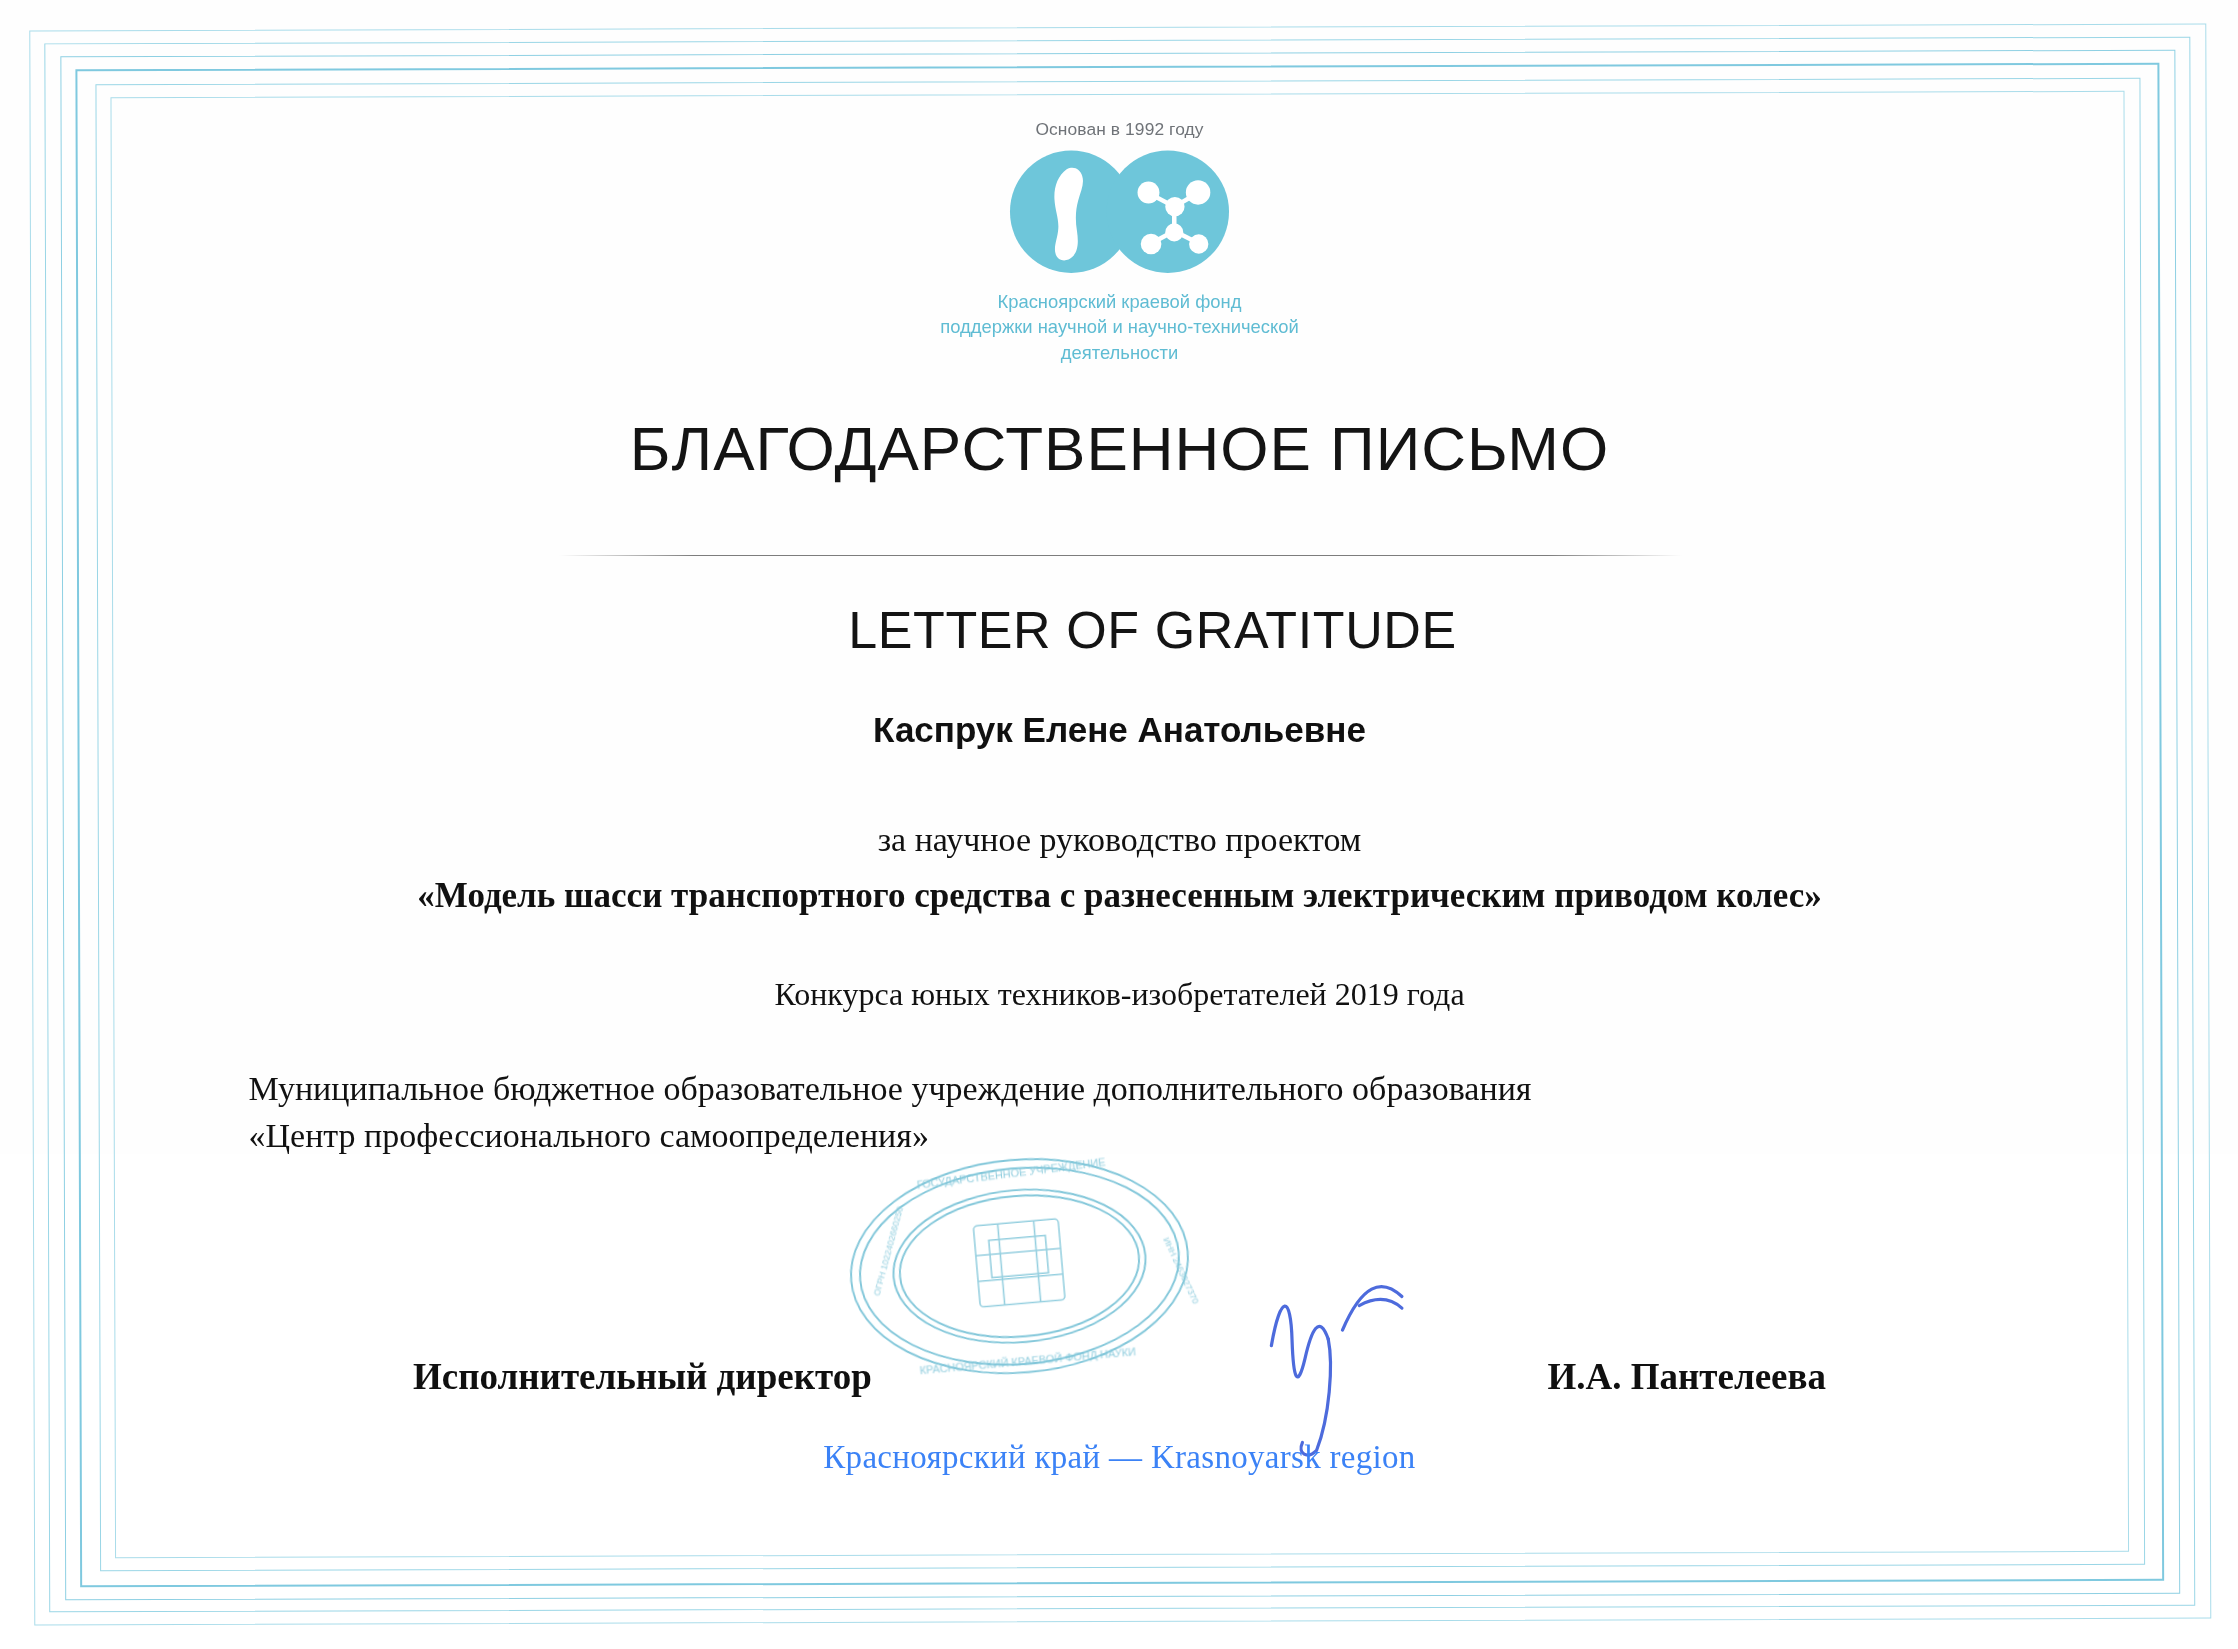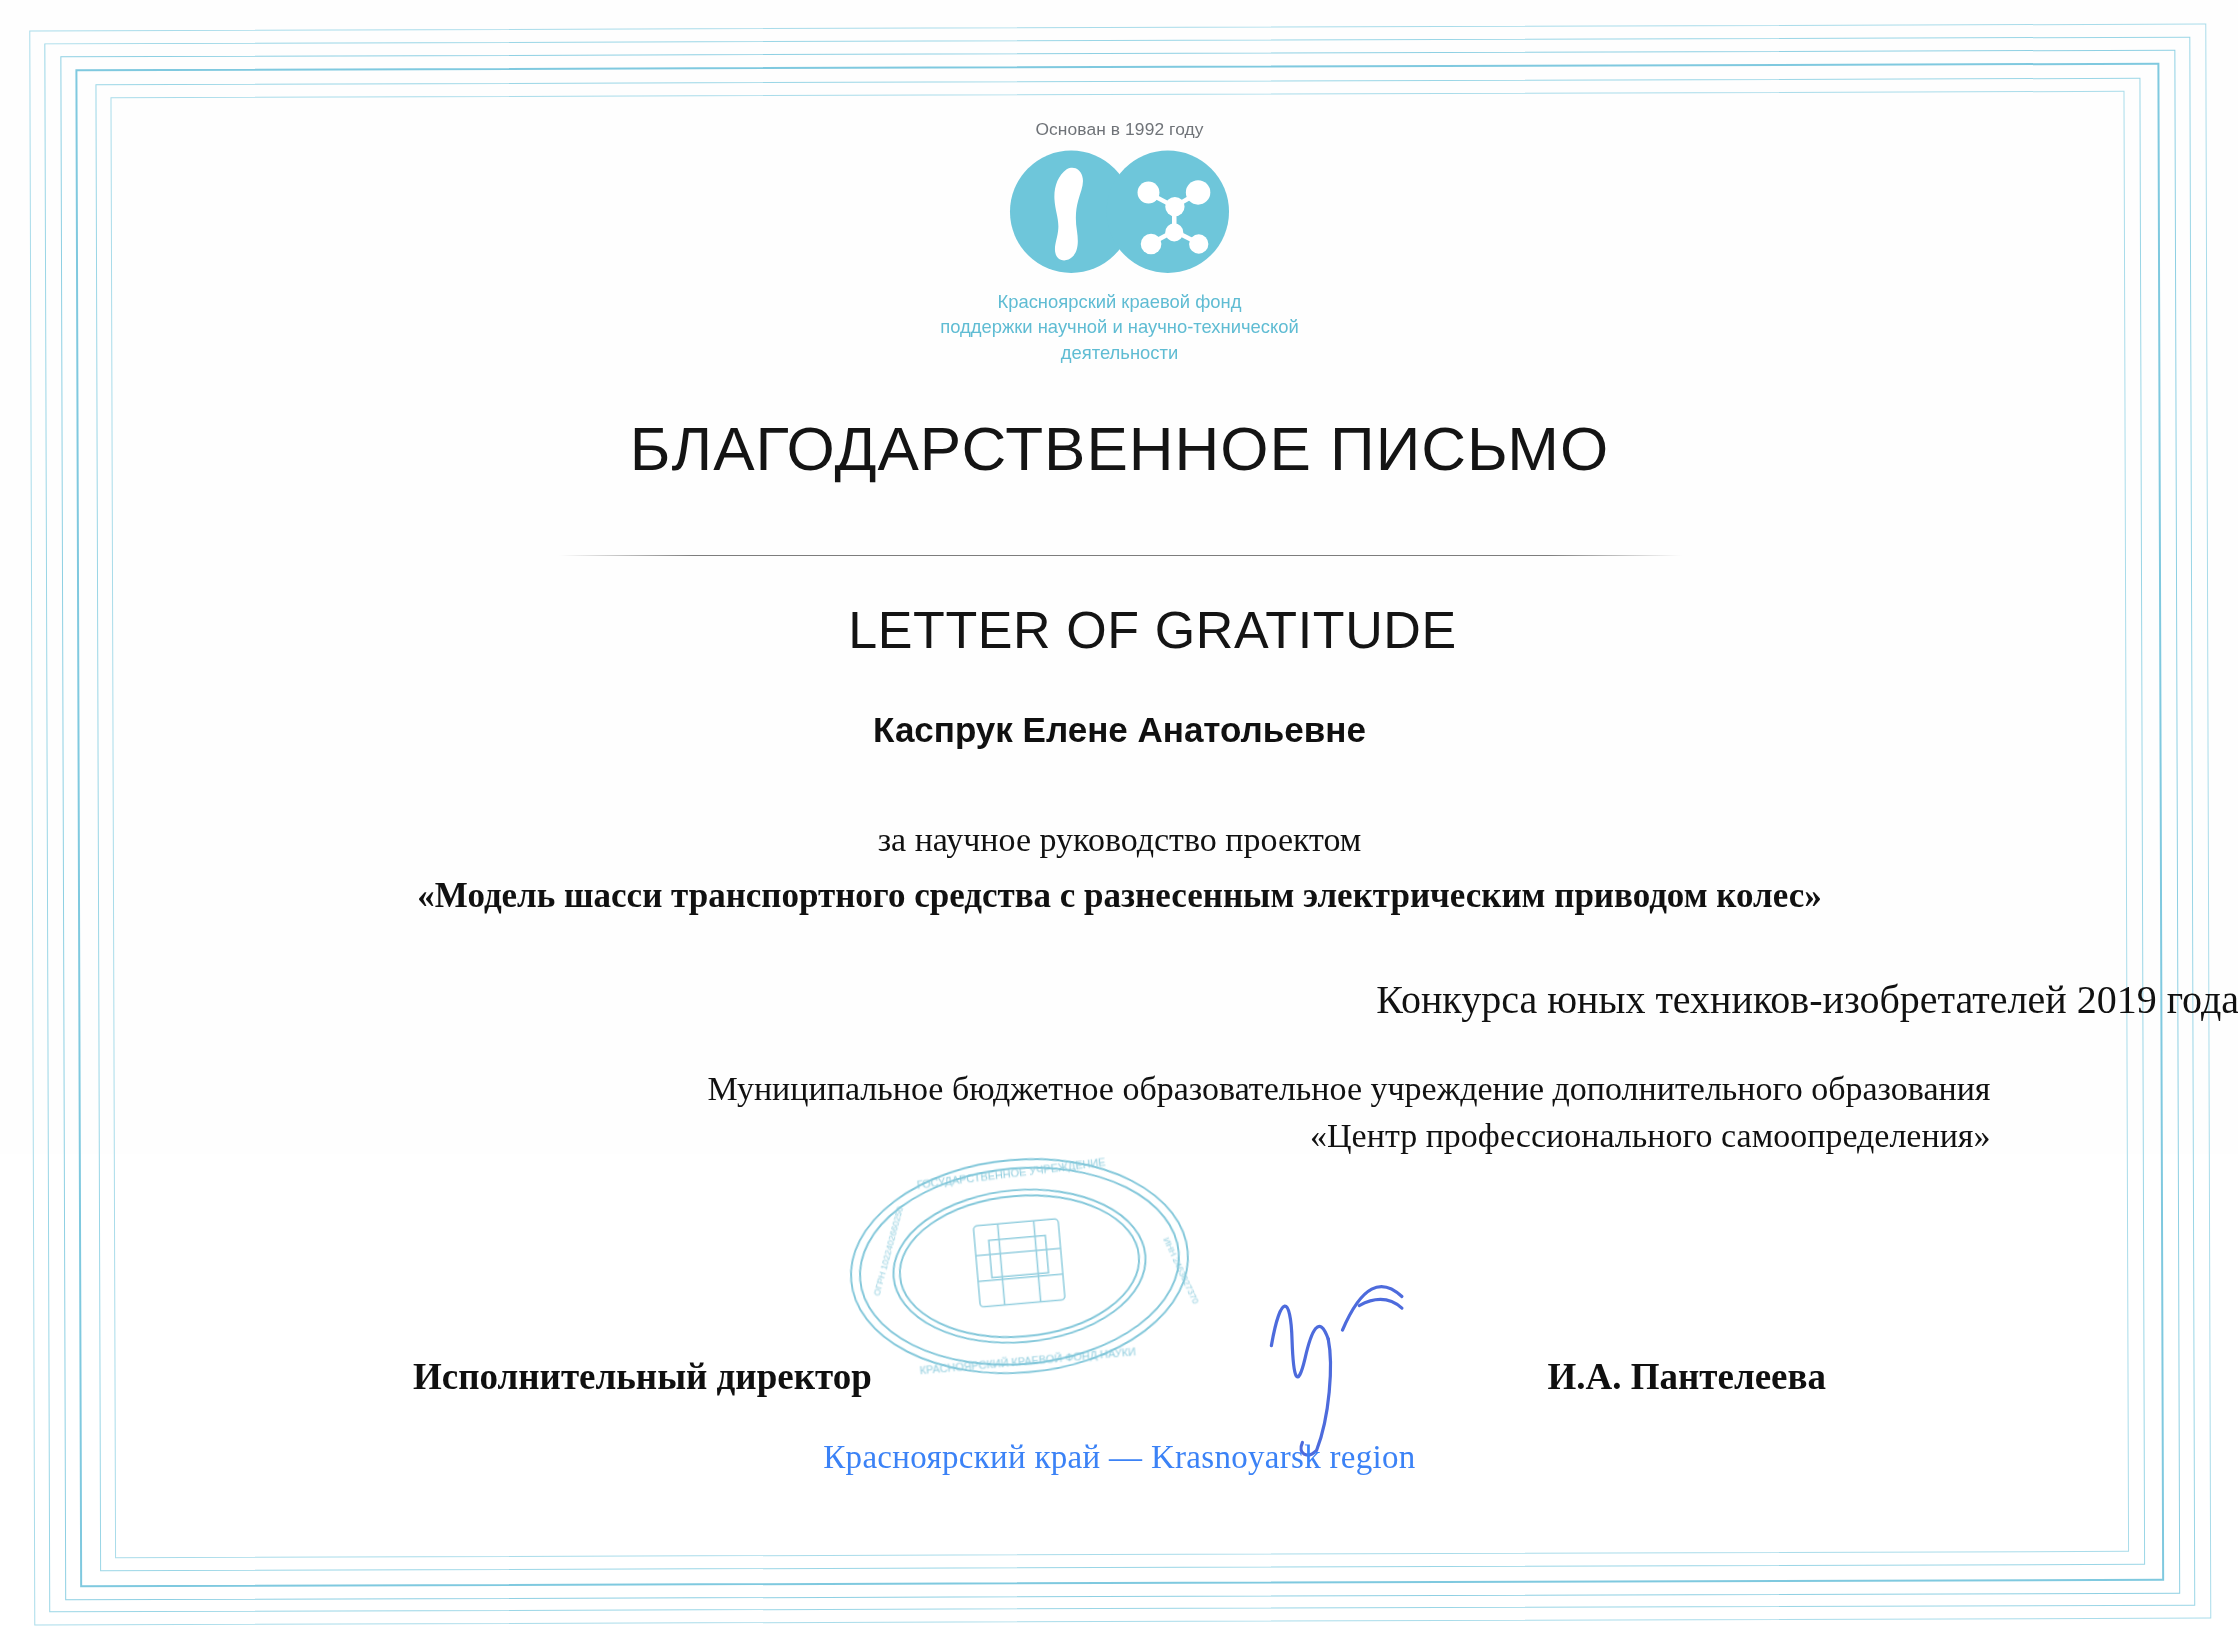--- a/index.html
+++ b/index.html
@@ -124,28 +124,28 @@
   .line {
     position: absolute;
     left: 0;
     width: 100%;
     text-align: center;
     font-family: "Liberation Serif", serif;
     color: #111111;
   }
   .for-text  { top: 821px; font-size: 34px; }
   .project   { top: 876px; font-size: 35px; font-weight: bold; }
-  .contest   { top: 976px; font-size: 40px; text-align: right; }
+  .contest   { top: 976px; font-size: 32px; }
   .org {
     position: absolute;
     left: 50%;
     top: 1066px;
     width: 1742px;
     margin-left: -871px;
-    text-align: right;
+    text-align: left;
     font-family: "Liberation Serif", serif;
     font-size: 34px;
     line-height: 1.38;
     color: #111111;
   }
 
   
   .sign-title {
     position: absolute;
     left: 413px;

